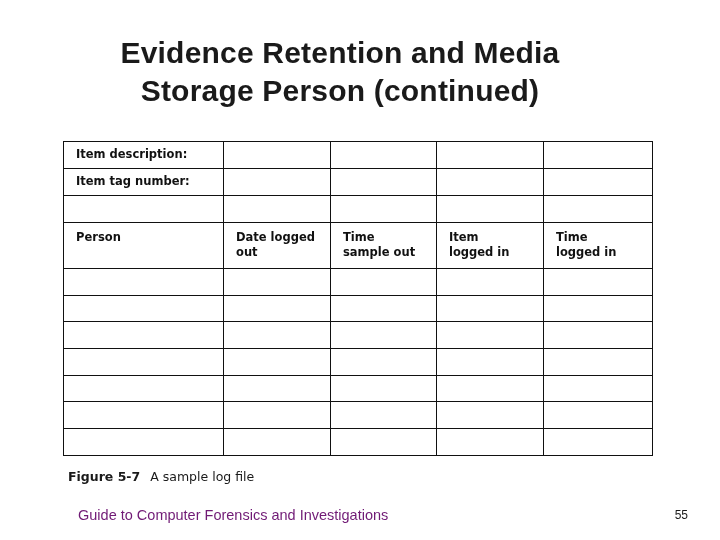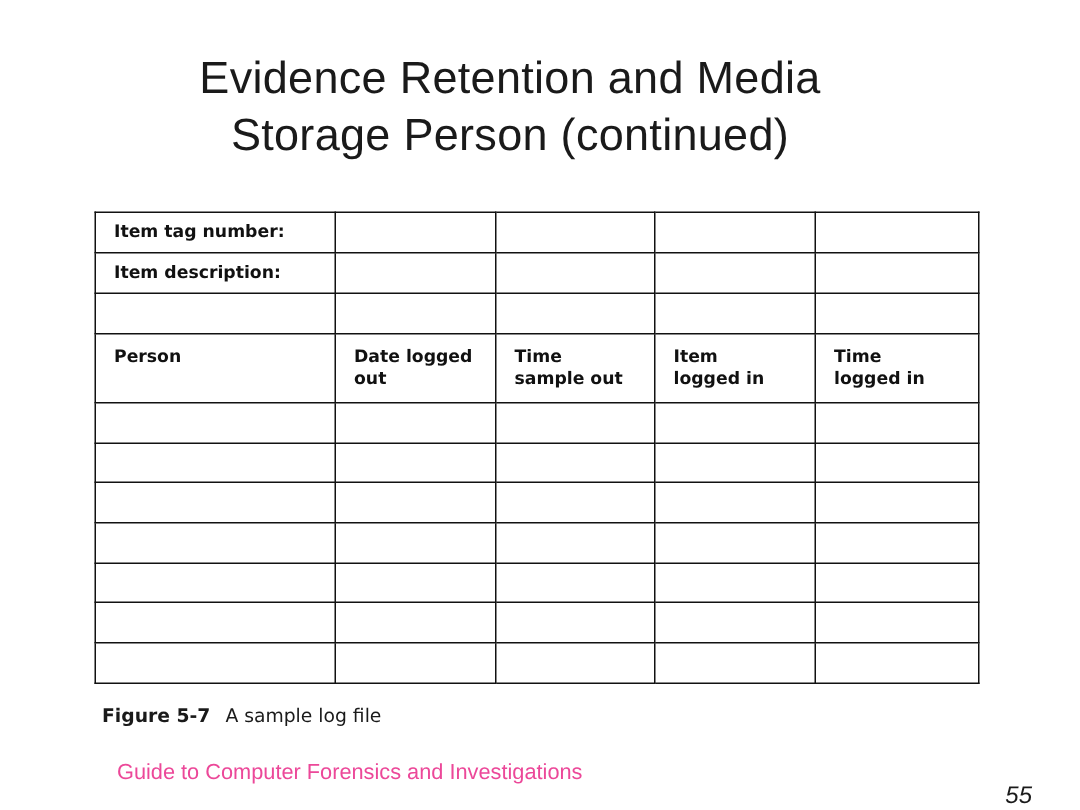--- a/index.html
+++ b/index.html
@@ -18,21 +18,21 @@
 
   
   .slide-title {
     position: absolute;
     left: 0;
     top: 34px;
     width: 680px;
     text-align: center;
     font-size: 30px;
     line-height: 38px;
-    font-weight: 400;
+    font-weight: 700;
     color: #1a1a1a;
     letter-spacing: 0.2px;
   }
   .slide-title .line {
     display: block;
     white-space: nowrap;
   }
 
   
   .figure-block {
@@ -107,31 +107,30 @@
     top: 505px;
     width: 720px;
     height: 22px;
   }
   .footer-text {
     position: absolute;
     left: 78px;
     top: 0;
     font-size: 14.5px;
     line-height: 20px;
-    color: #ec4899;
+    color: #701a75;
     white-space: nowrap;
   }
   .footer-page {
     position: absolute;
     right: 32px;
-    top: 16px;
-    font-size: 16px;
+    top: 0;
+    font-size: 12px;
     line-height: 20px;
     color: #1a1a1a;
-    font-style: italic;
   }
 </style>
 </head>
 <body>
 
 <div class="slide-title">
   <span class="line">Evidence Retention and Media</span>
   <span class="line">Storage Person (continued)</span>
 </div>
 
@@ -141,31 +140,31 @@
       <col class="col-a">
         <col class="col-b">
         <col class="col-c">
         <col class="col-d">
         <col class="col-e">
     </colgroup>
     <tbody>
 
       <tr class="r-label">
         <td>
+          <div class="cell-pad b">Item description:</div>
+        </td>
+        <td></td>
+        <td></td>
+        <td></td>
+        <td></td>
+      </tr>
+
+      <tr class="r-label">
+        <td>
           <div class="cell-pad b">Item tag number:</div>
-        </td>
-        <td></td>
-        <td></td>
-        <td></td>
-        <td></td>
-      </tr>
-
-      <tr class="r-label">
-        <td>
-          <div class="cell-pad b">Item description:</div>
         </td>
         <td></td>
         <td></td>
         <td></td>
         <td></td>
       </tr>
 
       <tr class="r-blank">
         <td>
           <div class="cell-pad b"></div>

